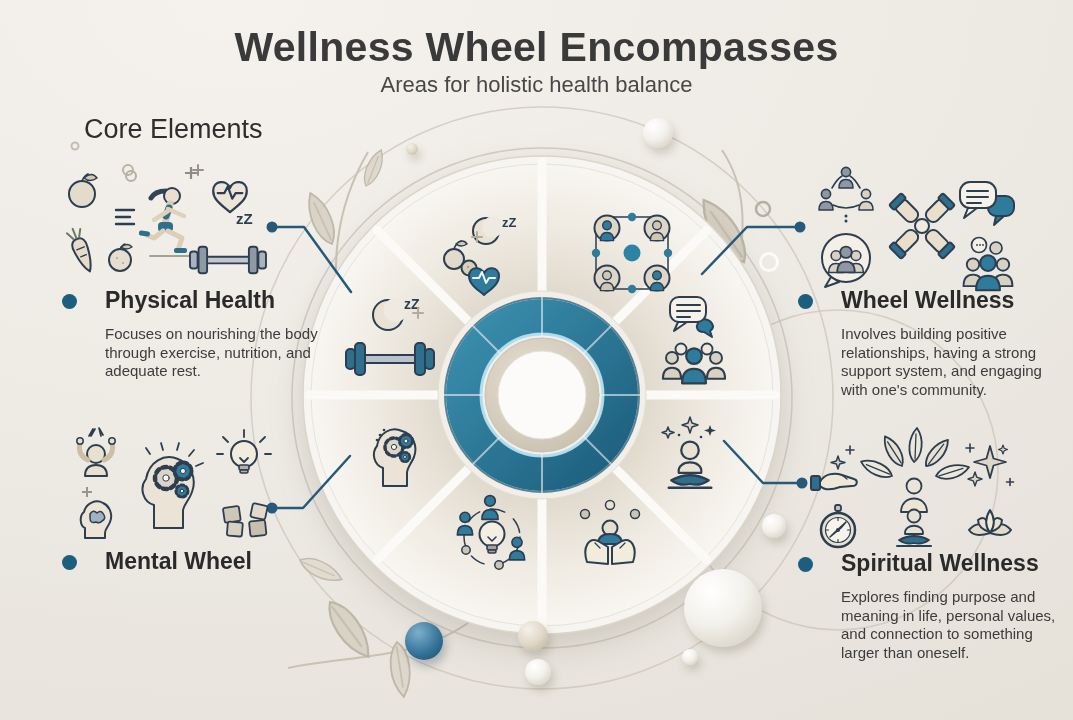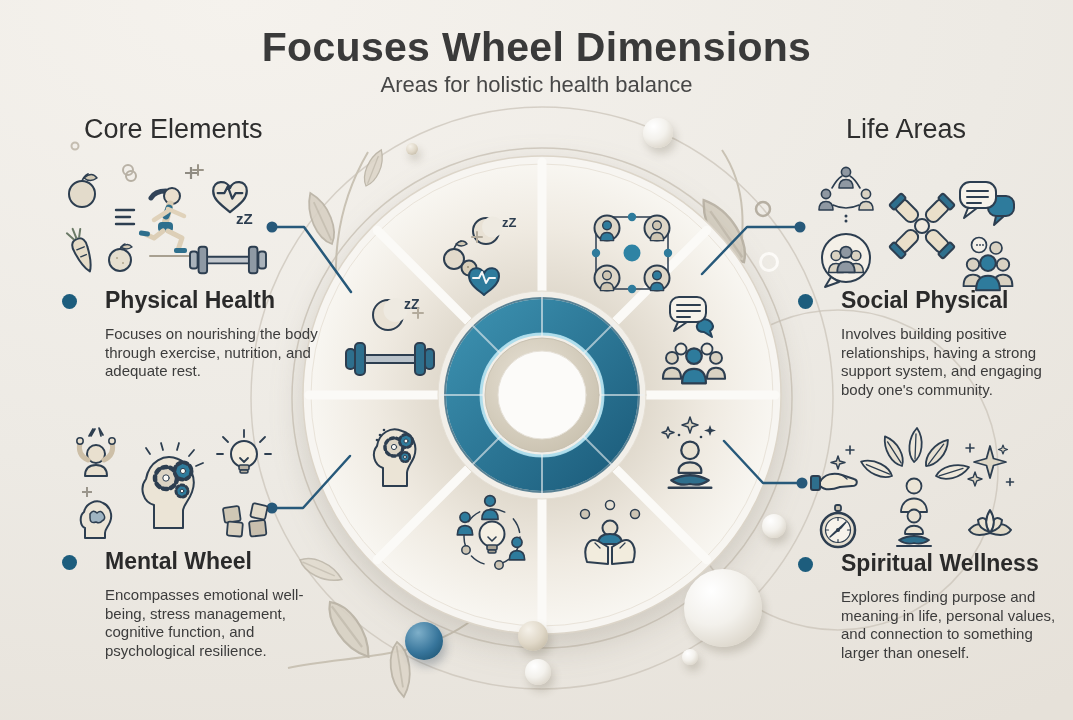--- a/index.html
+++ b/index.html
@@ -281,25 +281,24 @@
     <g>
         <circle cx="800" cy="227" r="5.5" fill="#27597a" stroke="none"></circle>
         <path d="M799,227 H747 L702,274"></path>
       </g>
     <g>
         <circle cx="802" cy="483" r="5.5" fill="#27597a" stroke="none"></circle>
         <path d="M801,483 H763 L724,441"></path>
       </g>
   </svg>
 
-  <div class="abs txt title">Focuses Wheel Dimensions</div>
+  <div class="abs txt title">Wellness Wheel Encompasses</div>
   <div class="abs txt subtitle">Areas for holistic health balance</div>
 
   <div class="abs txt col-heading" style="left:84px;top:114px">Core Elements</div>
-  <div class="abs txt col-heading" style="left:846px;top:114px">Life Areas</div>
 
   <svg class="abs cluster" style="left:56px;top:158px" width="222" height="132" viewBox="0 0 222 132" fill="none" stroke="#2d3e50" stroke-width="2" stroke-linecap="round" stroke-linejoin="round">
     <g transform="translate(26,36)">
       <circle r="13" fill="#e3dbcb"></circle>
         <path d="M0,-13 Q2,-18 6,-20" fill="none" stroke-width="1.8"></path>
       <path d="M2,-16 Q10,-23 15,-16 Q8,-11 2,-16 Z" fill="#d3cab6" stroke-width="1.5"></path>
     </g>
     <g transform="translate(26,94) rotate(-22)">
       <path d="M0,-14 C6,-14 8,-9 7,-3 C6,8 3,17 0,21 C-3,17 -6,8 -7,-3 C-8,-9 -6,-14 0,-14 Z" fill="#e6dcc8"></path>
       <path d="M-4,-4 H4 M-3,4 H3" stroke-width="1.4"></path>
@@ -513,29 +512,28 @@
     <div>
       <div class="sec-title">Physical Health</div>
       <div class="sec-desc" style="width:213px">Focuses on nourishing the body through exercise, nutrition, and adequate rest.</div>
     </div>
   </div>
 
   <div class="abs txt section" style="left:62px;top:548px;width:275px">
     <span class="bullet"></span>
     <div>
       <div class="sec-title">Mental Wheel</div>
-      <div class="sec-desc" style="width:233px">Encompasses emotional well-being, stress management, cognitive function, and psychological resilience.</div>
     </div>
   </div>
 
   <div class="abs txt section" style="left:798px;top:287px;width:262px">
     <span class="bullet"></span>
     <div>
-      <div class="sec-title">Social Physical</div>
-      <div class="sec-desc" style="width:212px">Involves building positive relationships, having a strong support system, and engaging body one's community.</div>
+      <div class="sec-title">Wheel Wellness</div>
+      <div class="sec-desc" style="width:212px">Involves building positive relationships, having a strong support system, and engaging with one's community.</div>
     </div>
   </div>
 
   <div class="abs txt section" style="left:798px;top:550px;width:268px">
     <span class="bullet"></span>
     <div>
       <div class="sec-title">Spiritual Wellness</div>
       <div class="sec-desc" style="width:228px">Explores finding purpose and meaning in life, personal values, and connection to something larger than oneself.</div>
     </div>
   </div>

